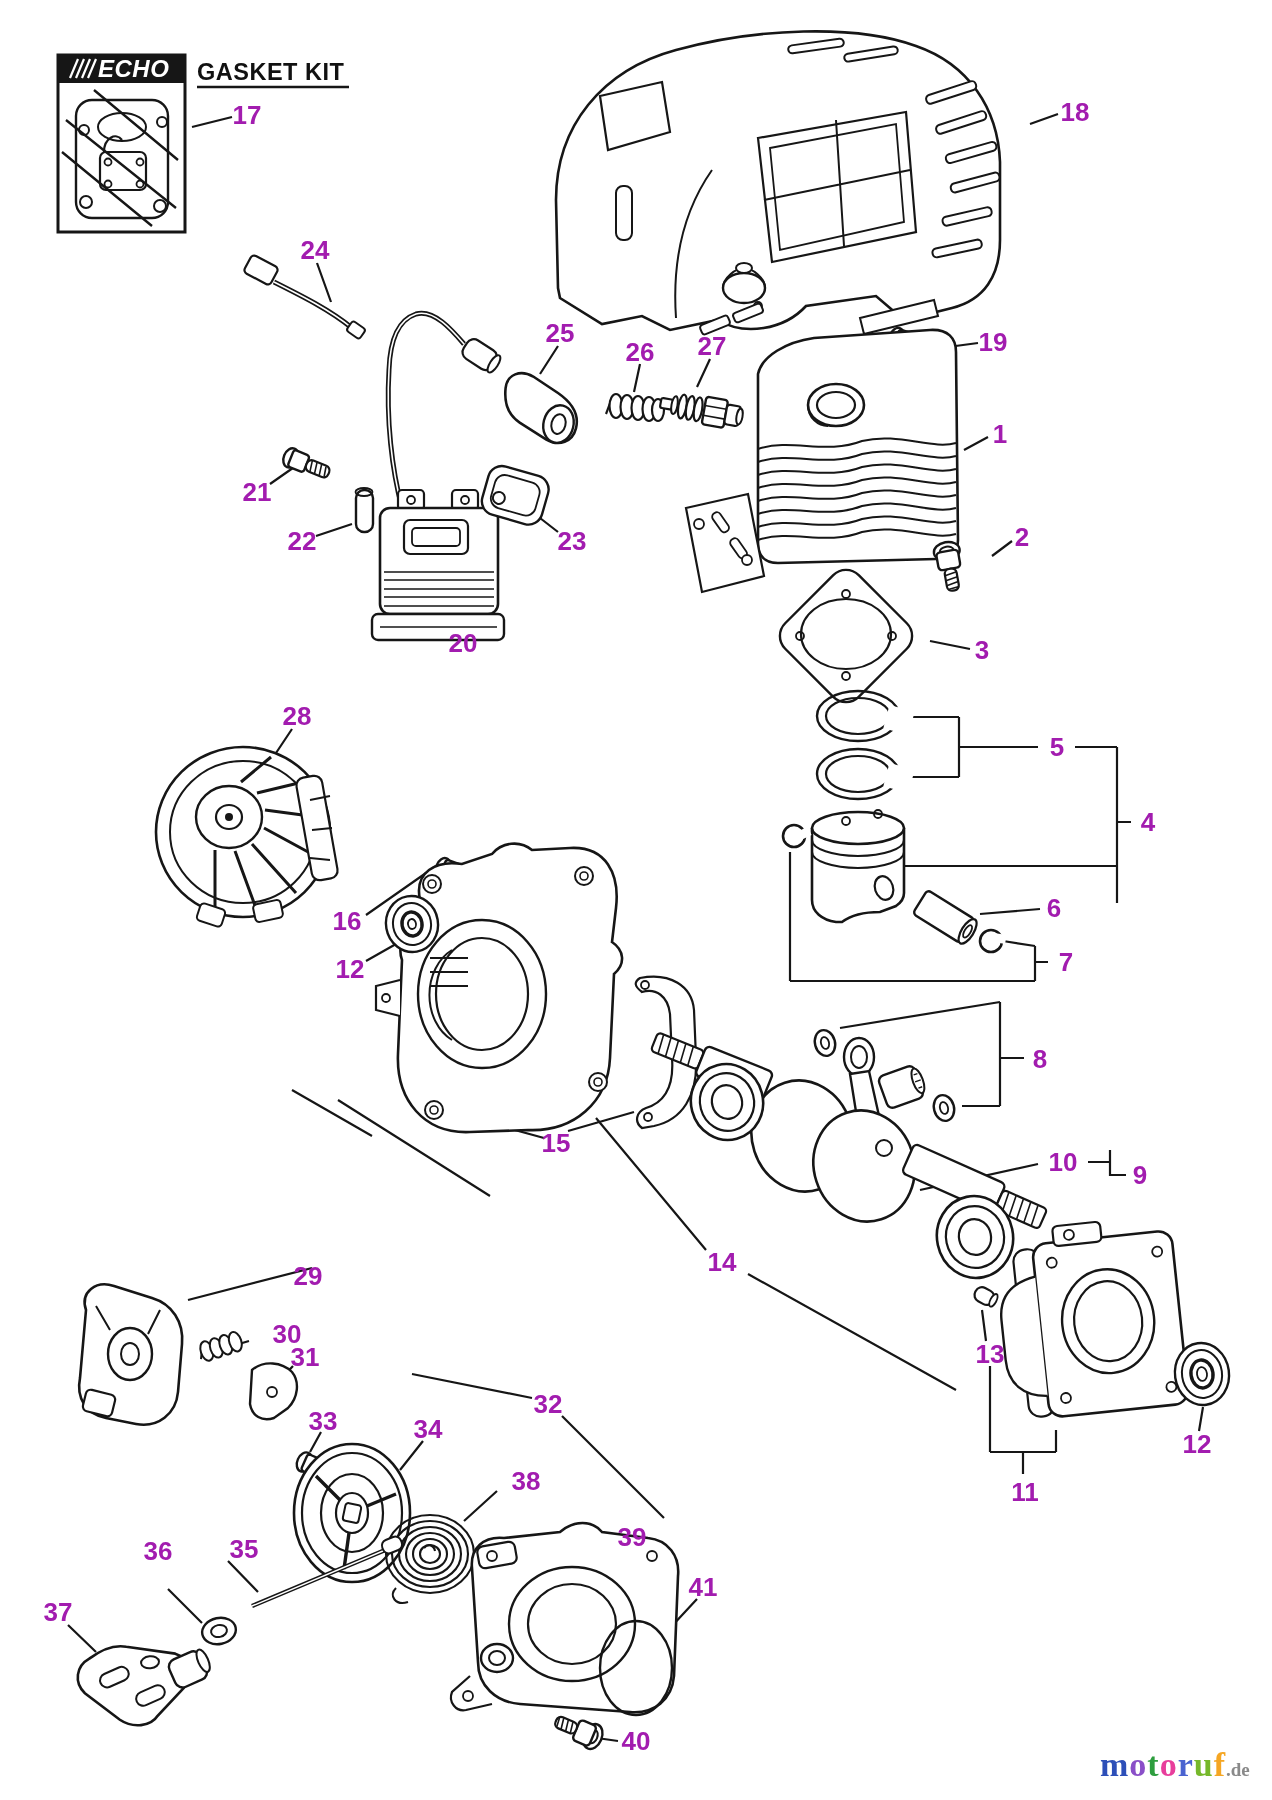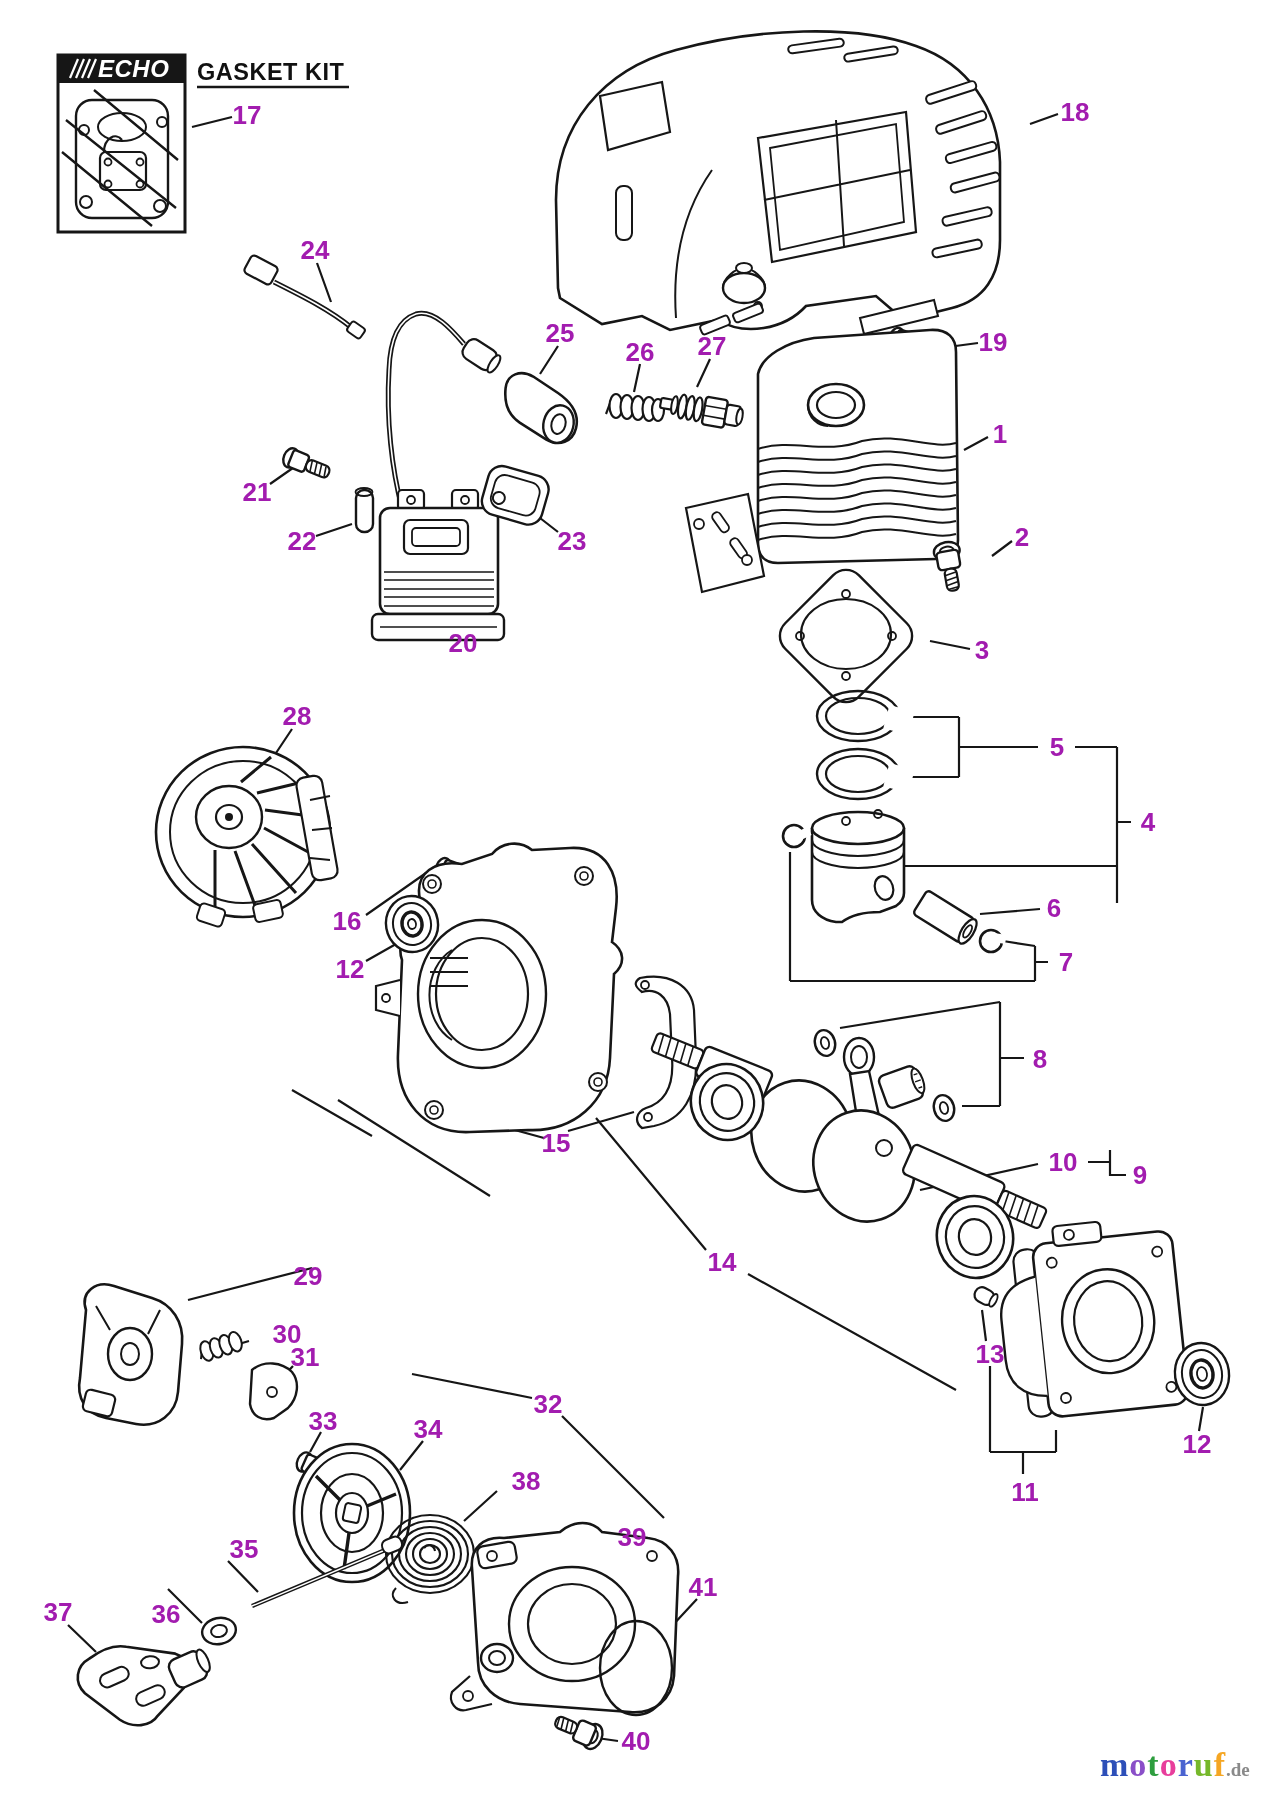--- a/index.html
+++ b/index.html
@@ -463,21 +463,21 @@
       <div class="plabel" style="left: 640px; top: 352px;">26</div>
       <div class="plabel" style="left: 712px; top: 346px;">27</div>
       <div class="plabel" style="left: 297px; top: 716px;">28</div>
       <div class="plabel" style="left: 308px; top: 1276px;">29</div>
       <div class="plabel" style="left: 263px; top: 1334px; margin-left: 24px;">30</div>
       <div class="plabel" style="left: 305px; top: 1357px;">31</div>
       <div class="plabel" style="left: 548px; top: 1404px;">32</div>
       <div class="plabel" style="left: 323px; top: 1421px;">33</div>
       <div class="plabel" style="left: 428px; top: 1429px;">34</div>
       <div class="plabel" style="left: 224px; top: 1549px; margin-left: 20px;">35</div>
-      <div class="plabel" style="left: 158px; top: 1614px; margin-left: 8px;">36</div>
+      <div class="plabel" style="left: 158px; top: 1551px;">36</div>
       <div class="plabel" style="left: 58px; top: 1612px;">37</div>
       <div class="plabel" style="left: 526px; top: 1481px;">38</div>
       <div class="plabel" style="left: 632px; top: 1537px;">39</div>
       <div class="plabel" style="left: 636px; top: 1741px;">40</div>
       <div class="plabel" style="left: 703px; top: 1587px;">41</div>
     </div>
 
 <div class="watermark">
   <span id="wm-word"><span style="color: rgb(45, 79, 184);">m</span><span style="color: rgb(138, 79, 200);">o</span><span style="color: rgb(46, 158, 63);">t</span><span style="color: rgb(232, 62, 156);">o</span><span style="color: rgb(74, 99, 208);">r</span><span style="color: rgb(118, 184, 42);">u</span><span style="color: rgb(245, 166, 35);">f</span></span><span id="wm-suffix" class="suffix" style="color: rgb(138, 138, 138);">.de</span>
 </div>

